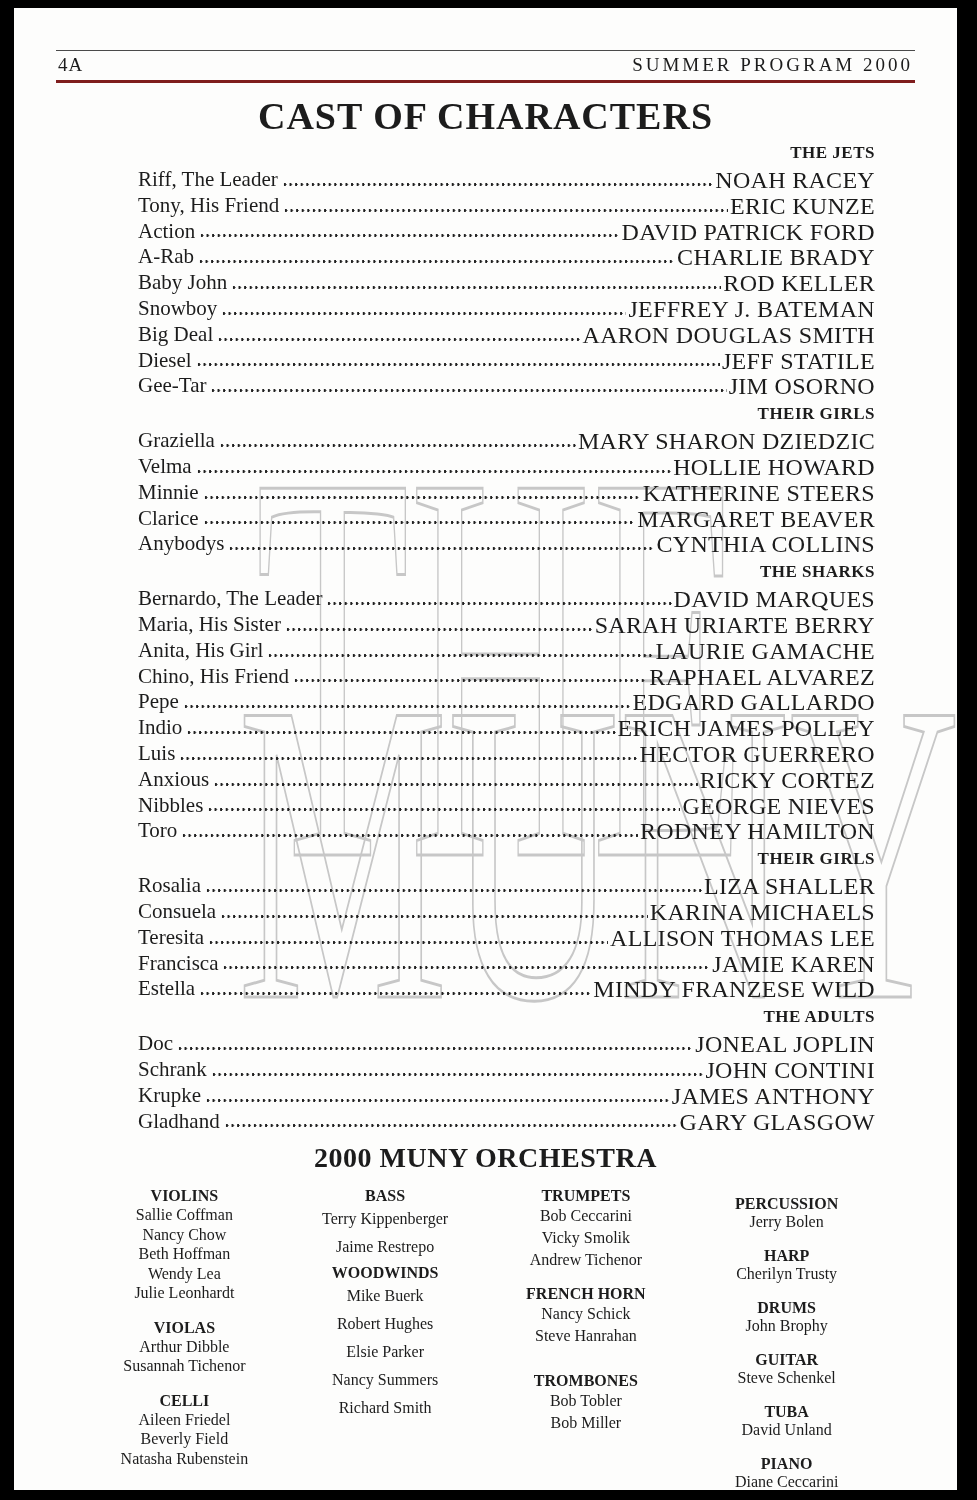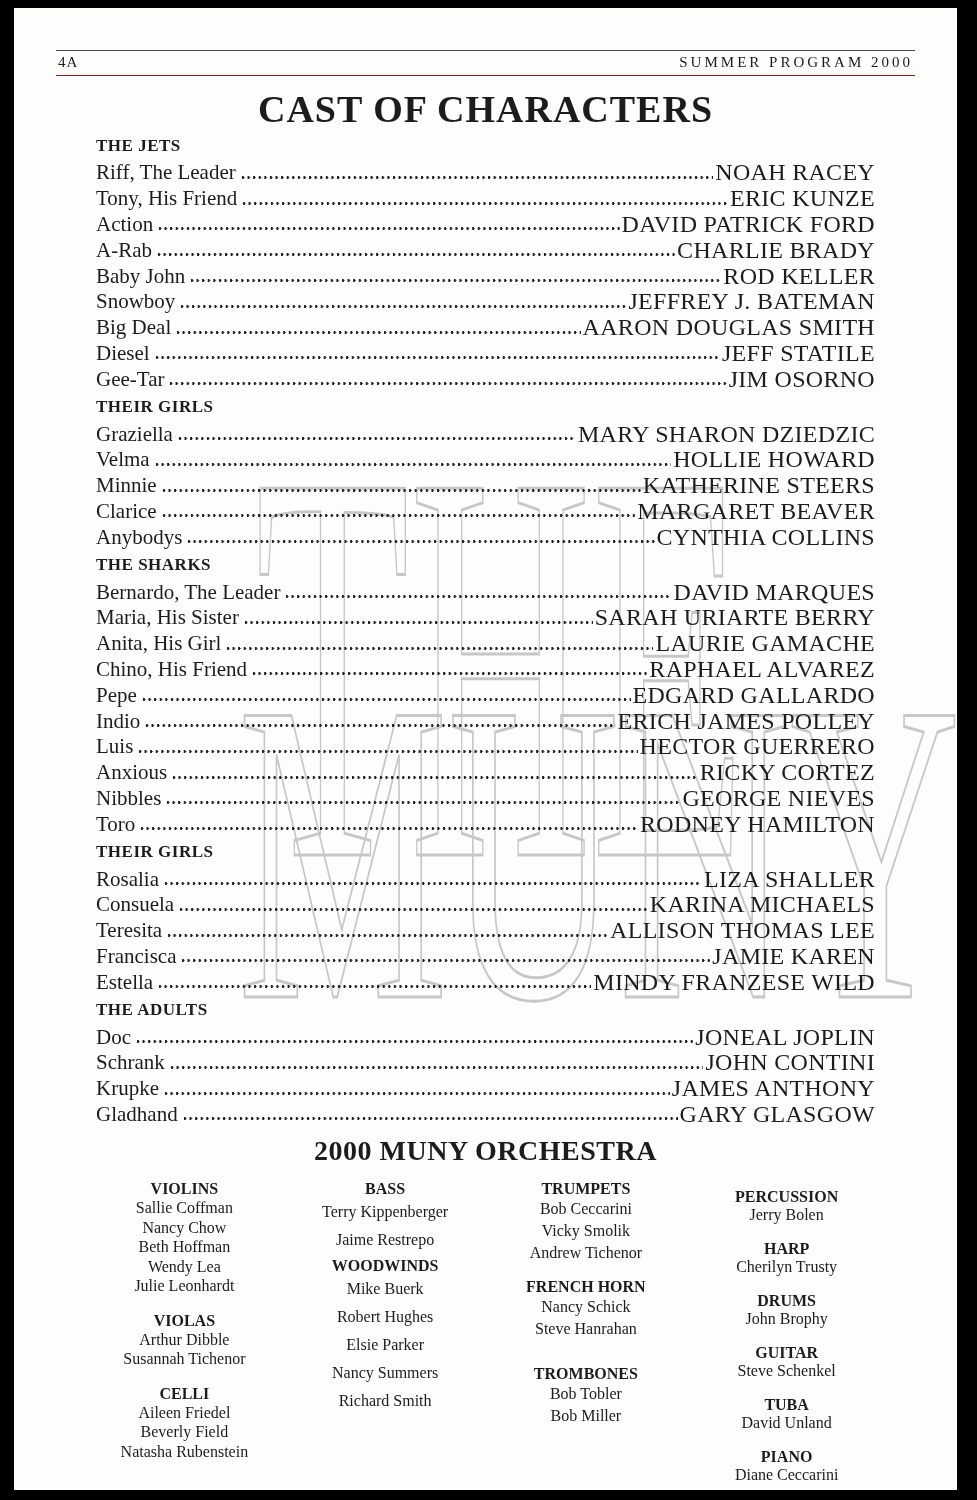--- a/index.html
+++ b/index.html
@@ -43,54 +43,55 @@
     margin-top: -205px;
     transform: scale(0.55, 1);
     transform-origin: 52% top;
   }
   
   .content { position: relative; z-index: 1; height: 100%; }
   
   .page-header {
     margin: 42px 42px 0 42px;
     border-top: 1px solid #4a4a4a;
-    border-bottom: 1px solid #7f1d1d;
+    border-bottom: 3px solid #7f1d1d;
     display: flex;
     justify-content: space-between;
     align-items: center;
     padding: 3px 2px 4px 2px;
-    font-size: 15px;
+    font-size: 19px;
     letter-spacing: 1px;
   }
   .page-header .program-name { letter-spacing: 3px; }
   
   .cast-title {
     text-align: center;
     font-size: 38px;
     font-weight: bold;
     letter-spacing: 1px;
     margin-top: 11px;
   }
   
   .cast-list { padding: 0 82px; }
   .cast-section-heading {
-    text-align: left;
+    text-align: right;
     font-weight: bold;
     font-size: 17px;
     letter-spacing: 0.5px;
     line-height: 20px;
     margin: 5px 0 4px 0;
     font-family: Liberation Serif, serif;
   }
   .cast-row {
     display: flex;
-    align-items: center;
+    align-items: flex-start;
     height: 25.8px;
     font-size: 21px;
     white-space: nowrap;
+    margin-left: 42px;
   }
   .role-name { flex: 0 0 auto; }
   .performer-name { flex: 0 0 auto; font-size: 24px; letter-spacing: 0.3px; }
   .leader {
     flex: 1 1 auto;
     height: 5px;
     margin: 0 2px 0 5px;
     align-self: flex-end;
     margin-bottom: 6px;
     background-image: radial-gradient(circle at 2px 2.5px, #1f1f1f 1.15px, rgba(0,0,0,0) 1.5px);

